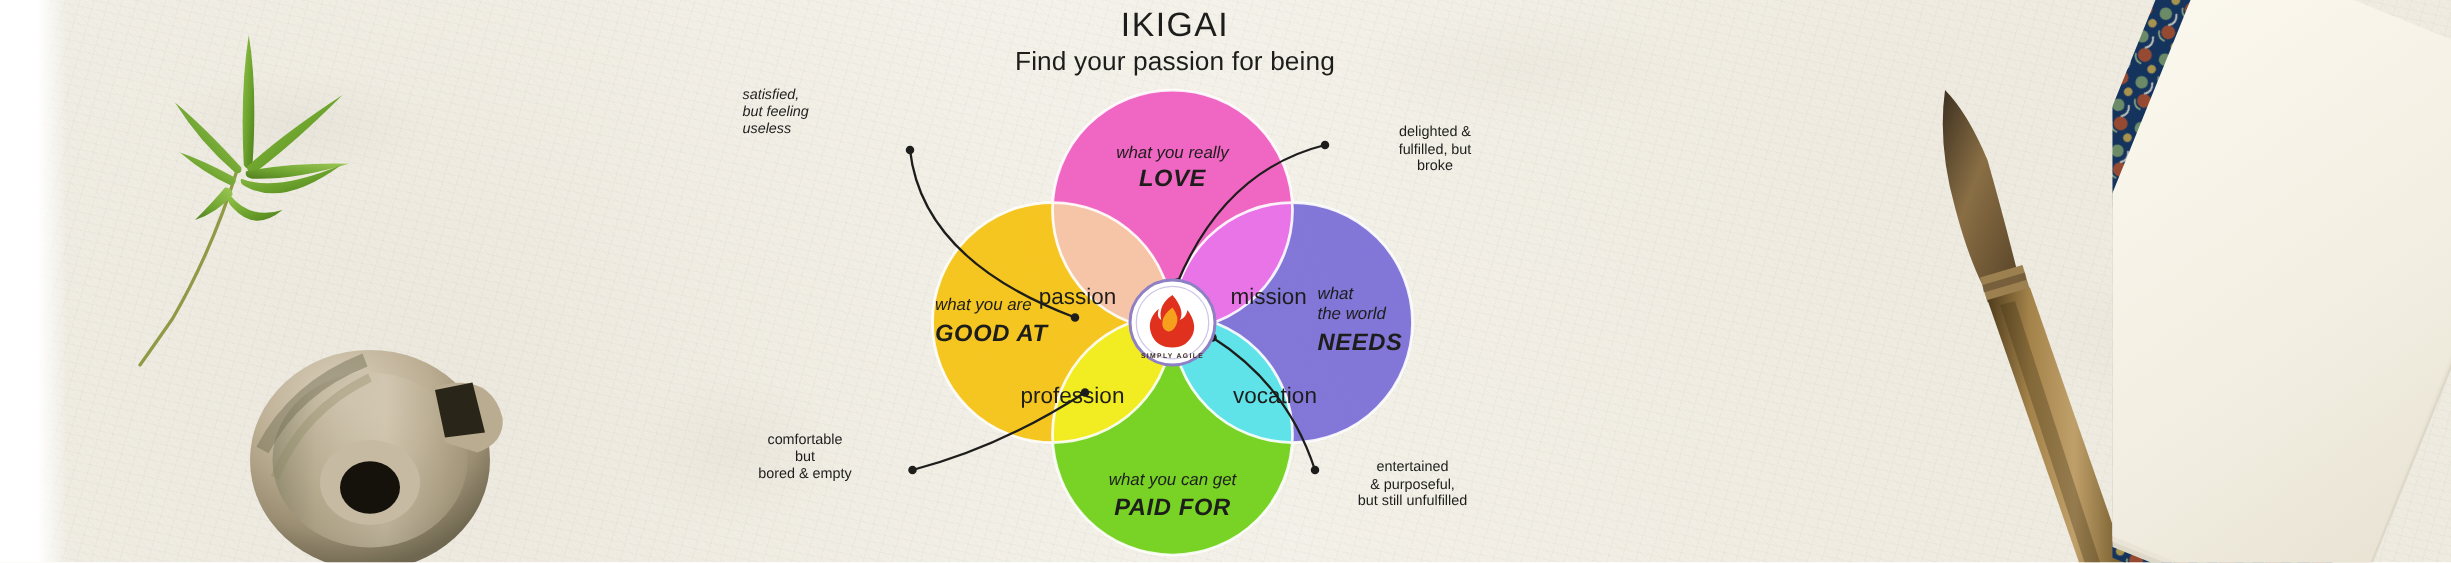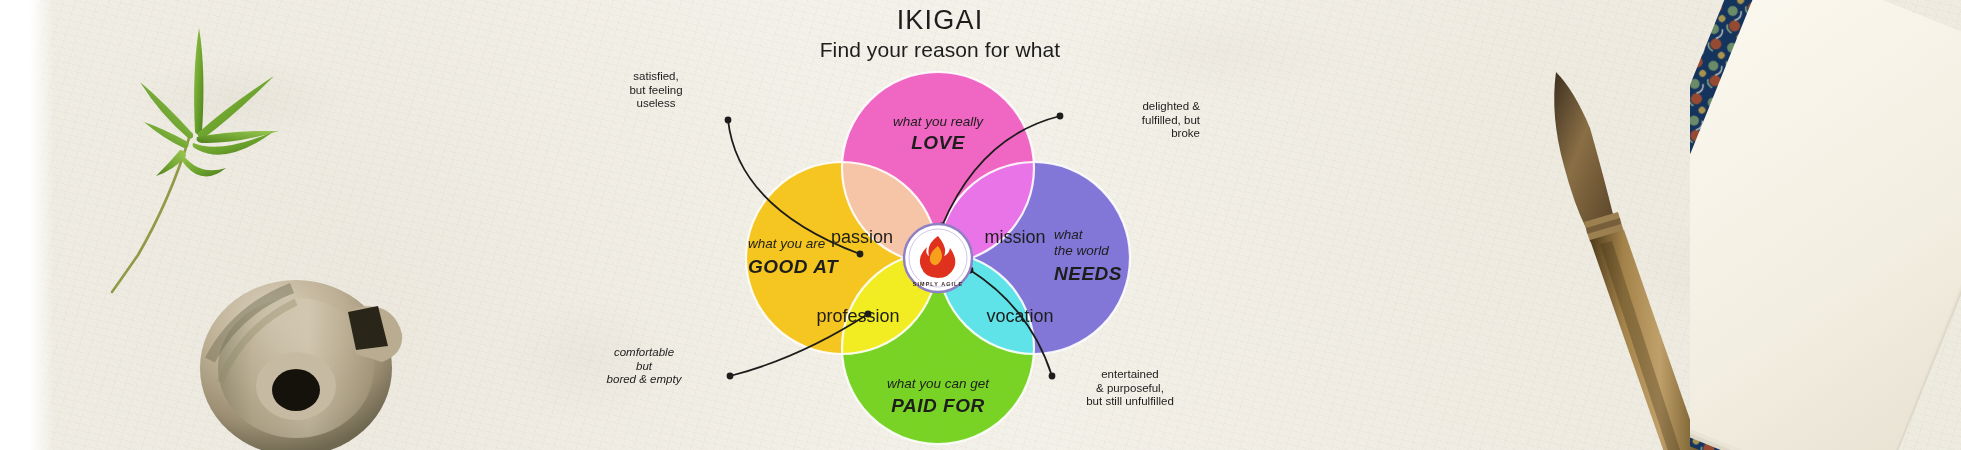--- a/index.html
+++ b/index.html
@@ -74,23 +74,23 @@
   svg.venn{position:absolute;left:0;top:0;width:760px;height:392px;overflow:visible;}
 
   
   .note{
     position:absolute;
     font-family:"Liberation Sans", sans-serif;
     font-size:11.5px;line-height:1.18;
     color:#1d1d1b;white-space:pre-line;
   }
 
-  .note-satisfied{left:34px;top:12px;width:124px;text-align:center;}
-  .note-delighted{left:510px;top:42px;width:130px;text-align:right;}
-  .note-comfortable{left:14px;top:288px;width:140px;text-align:center;font-style:italic;}
+  .note-satisfied{left:34px;top:12px;width:124px;text-align:left;font-style:italic;}
+  .note-delighted{left:523px;top:42px;width:130px;text-align:center;}
+  .note-comfortable{left:14px;top:288px;width:140px;text-align:center;}
   .note-entertained{left:484px;top:310px;width:172px;text-align:center;}
 </style>
 </head>
 <body>
 
 <div id="stage">
 
   <div class="photo-bg">
     <div class="paper-fibre"></div>
     <div class="paper-speck"></div>
@@ -204,21 +204,21 @@
       <rect x="-10" y="22" width="300" height="470" rx="3" fill="#ded8c8"></rect>
       <rect x="-12" y="18" width="300" height="470" rx="3" fill="#e9e4d5"></rect>
       <rect x="-14" y="14" width="300" height="470" rx="3" fill="url(#pg)"></rect>
     </g>
   </svg>
 
   <div class="info">
 
     <div class="title-block">
       <div class="ikigai-title">IKIGAI</div>
-      <div class="ikigai-sub">Find your reason for what</div>
+      <div class="ikigai-sub">Find your passion for being</div>
     </div>
 
     <div class="venn-wrap">
 
       <svg class="venn" viewBox="0 0 760 392">
         <defs>
           <clipPath id="cTop">
               <circle cx="378" cy="110" r="96"></circle>
             </clipPath>
           <clipPath id="cLeft">

